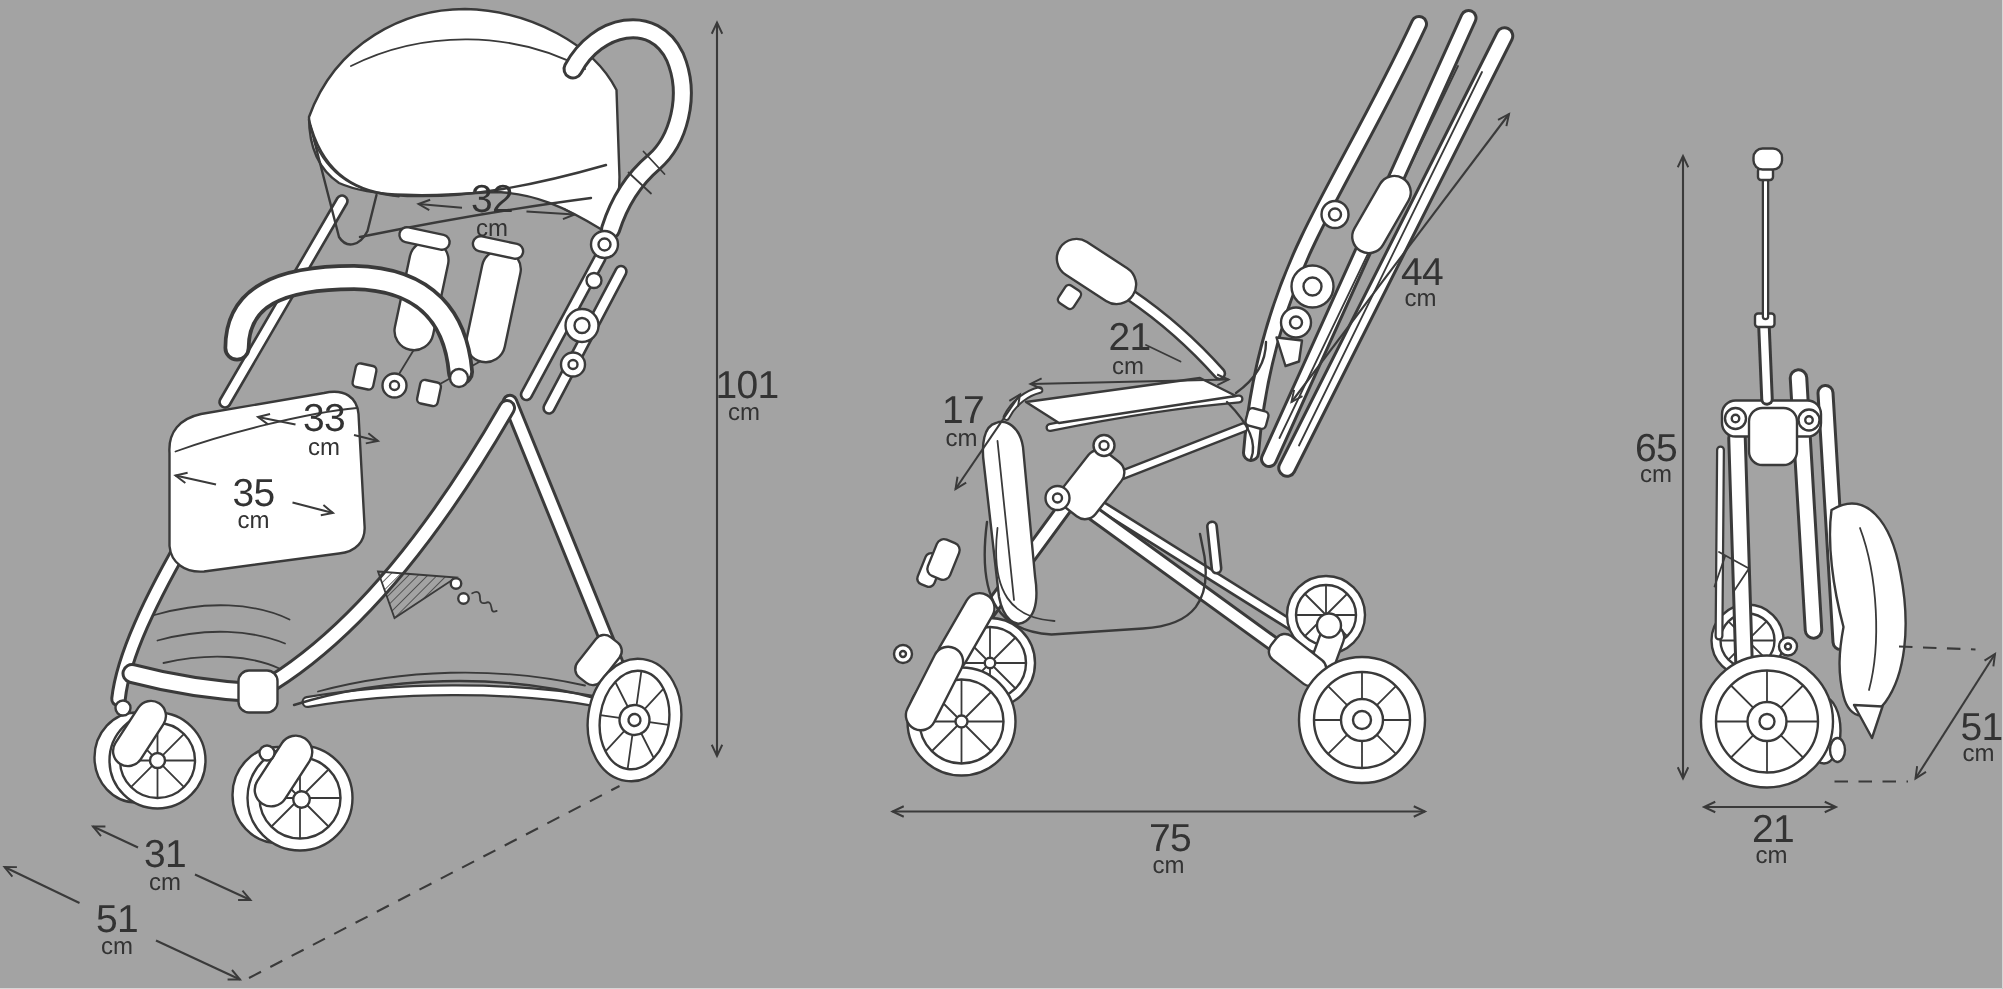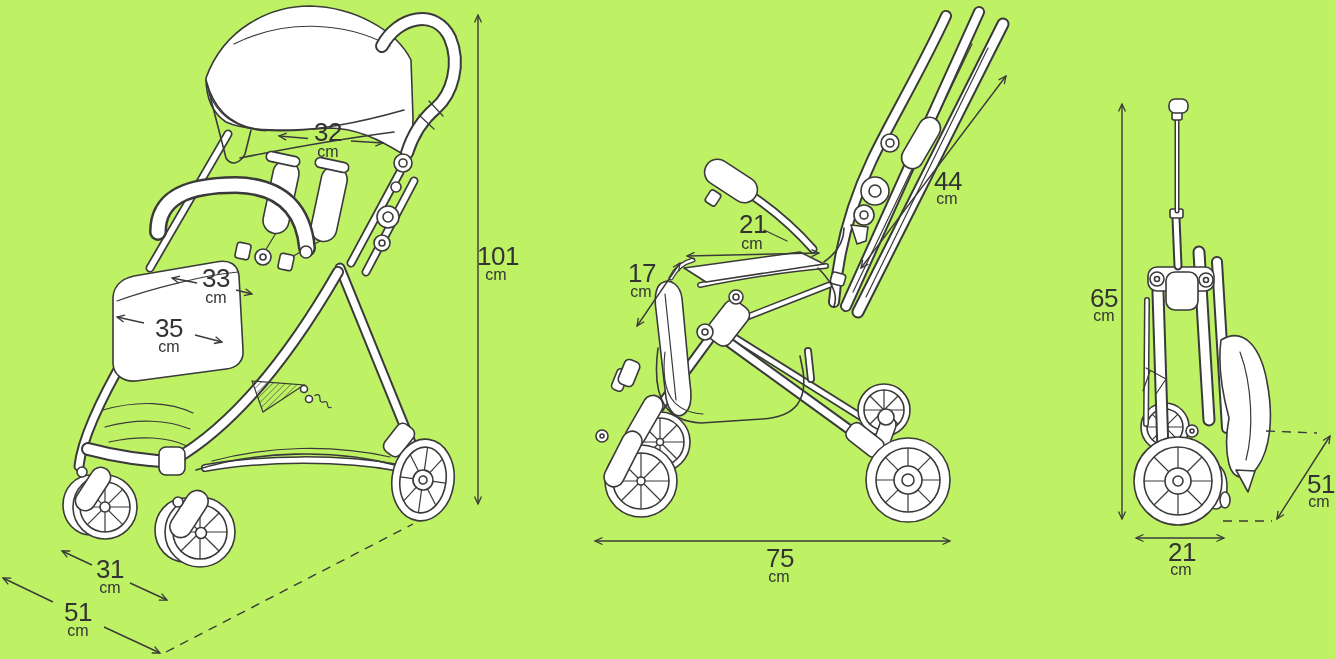--- a/index.html
+++ b/index.html
@@ -1,16 +1,16 @@
 <!DOCTYPE html>
 <html><head>
 <meta charset="utf-8">
 <style>
   html,body{margin:0;padding:0;background:#ffffff;}
-  .canvas{position:relative;width:1335px;height:659px;background:#bef264;overflow:hidden;}
+  .canvas{position:relative;width:1335px;height:659px;background:#a3a3a3;overflow:hidden;}
   svg{display:block;}
   .s   {fill:none;stroke:#3a3a3a;stroke-width:1.6;stroke-linecap:round;stroke-linejoin:round;}
   .s1  {fill:none;stroke:#3a3a3a;stroke-width:1.2;stroke-linecap:round;stroke-linejoin:round;}
   .sp  {fill:none;stroke:#3a3a3a;stroke-width:1.2;}
   .shp {fill:#ffffff;stroke:#3a3a3a;stroke-width:1.6;stroke-linejoin:round;}
   .to  {fill:none;stroke:#3a3a3a;stroke-linecap:round;stroke-linejoin:round;}
   .ti  {fill:none;stroke:#ffffff;stroke-linecap:round;stroke-linejoin:round;}
   .dim {fill:none;stroke:#3a3a3a;stroke-width:1.4;}
   .dash{stroke-dasharray:9 7;}
   text {font-family:"Liberation Sans","DejaVu Sans",sans-serif;fill:#333333;text-anchor:middle;}

